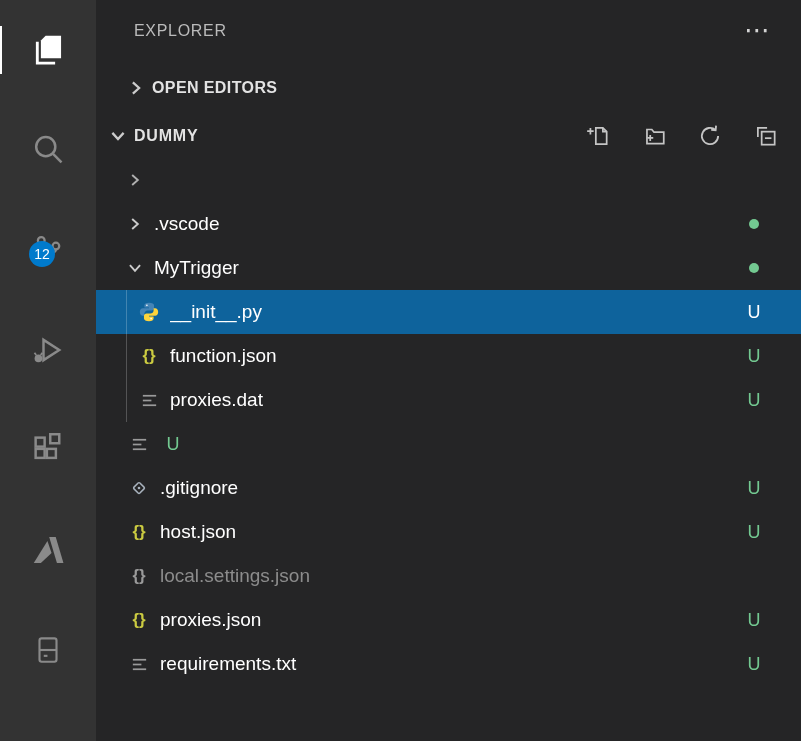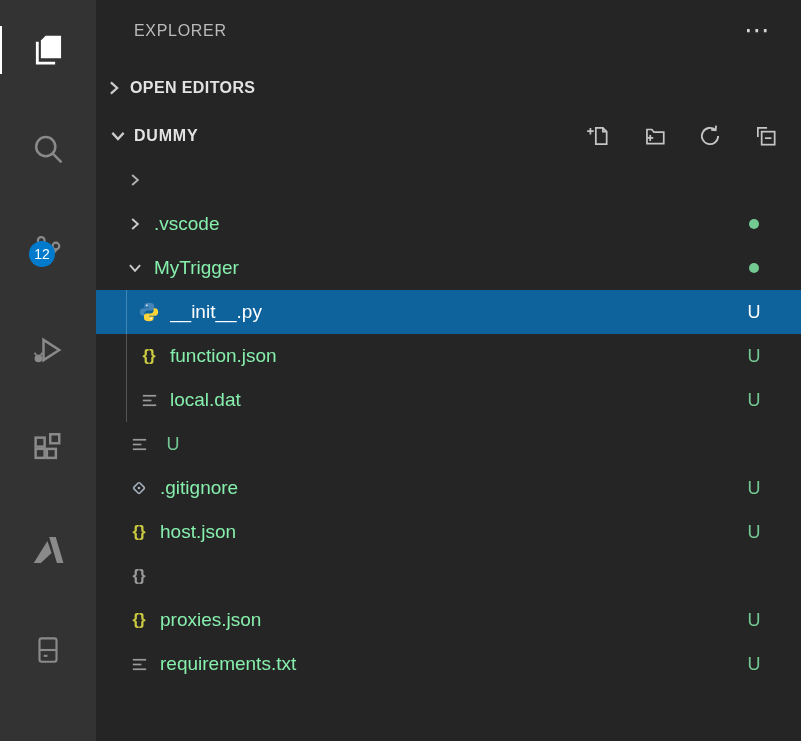--- a/index.html
+++ b/index.html
@@ -17,33 +17,33 @@
   .ab-badge{position:absolute;left:29px;top:41px;min-width:26px;height:26px;border-radius:13px;background:#007acc;color:#ffffff;font-size:14px;display:flex;align-items:center;justify-content:center;}
 
   
   .sidebar{flex:1;background:#252526;display:flex;flex-direction:column;color:#cccccc;}
   .sb-header{height:62px;display:flex;align-items:center;padding:0 30px 0 38px;justify-content:center;}
   .sb-title{font-size:16px;letter-spacing:0.7px;color:#bbbbbb;flex:1;}
   .more-btn{font-size:26px;color:#d4d4d4;cursor:pointer;line-height:0.6;letter-spacing:1px;}
 
   .section{display:flex;align-items:center;font-weight:700;color:#e3e3e3;cursor:pointer;}
   .section .chev{display:flex;margin-right:6px;color:#cccccc;}
-  .sec-open{height:52px;padding-left:8px;font-size:16px;letter-spacing:0.4px;}
+  .sec-open{height:52px;padding-left:30px;font-size:16px;letter-spacing:0.4px;}
   .sec-dummy{height:44px;padding-left:12px;padding-right:22px;font-size:16px;letter-spacing:0.8px;}
   .sec-actions{margin-left:auto;display:flex;gap:30px;align-items:center;}
   .act-btn{display:flex;cursor:pointer;color:#c5c5c5;}
 
   
   .tree{flex:1;}
   .row{height:44px;display:flex;align-items:center;padding:0 34px 0 30px;font-size:19px;cursor:pointer;}
   .row .twisty{width:22px;margin-right:6px;display:flex;color:#cccccc;}
   .row .ficon{width:26px;margin-right:8px;display:flex;justify-content:center;align-items:center;}
   .row .label{flex:1;white-space:nowrap;overflow:hidden;}
   .meta{width:26px;display:flex;justify-content:center;align-items:center;font-size:18px;color:#73c991;}
-  .green{color:#86efac;}
+  .green{color:#ffffff;}
   .gray{color:#8c8c8c;}
   .row.selected{background:#0e639c;}
   .row.selected .label{color:#ffffff;}
   .row.selected .meta{color:#ffffff;}
   .dotc{width:10px;height:10px;border-radius:50%;background:#73c991;}
   .json-braces{color:#cbcb41;font-weight:700;font-size:17px;}
   .json-braces.dim{color:#9a9a9a;}
   .children{position:relative;}
   .children .row{padding-left:40px;}
   .guide{position:absolute;left:30px;top:0;bottom:0;width:1px;background:rgba(255,255,255,0.22);}
@@ -240,21 +240,21 @@
         </div>
 
         <div class="row">
           <span class="ficon">
             <svg width="19" height="19" viewBox="0 0 20 20" stroke="#9a9a9a" stroke-width="1.8">
               <line x1="3" y1="5" x2="17" y2="5"></line>
                 <line x1="3" y1="10" x2="12" y2="10"></line>
                 <line x1="3" y1="15" x2="17" y2="15"></line>
             </svg>
           </span>
-          <span class="label green">local.dat</span>
+          <span class="label green">proxies.dat</span>
           <span class="meta">U</span>
         </div>
       </div>
 
       <div class="row">
         <span class="ficon">
           <svg width="19" height="19" viewBox="0 0 20 20" stroke="#9a9a9a" stroke-width="1.8">
             <line x1="3" y1="5" x2="17" y2="5"></line>
               <line x1="3" y1="10" x2="12" y2="10"></line>
               <line x1="3" y1="15" x2="17" y2="15"></line>
@@ -275,20 +275,21 @@
       </div>
 
       <div class="row">
         <span class="ficon json-braces">{}</span>
         <span class="label green">host.json</span>
         <span class="meta">U</span>
       </div>
 
       <div class="row">
         <span class="ficon json-braces dim">{}</span>
+        <span class="label gray">local.settings.json</span>
         <span class="meta"></span>
       </div>
 
       <div class="row">
         <span class="ficon json-braces">{}</span>
         <span class="label green">proxies.json</span>
         <span class="meta">U</span>
       </div>
 
       <div class="row">

